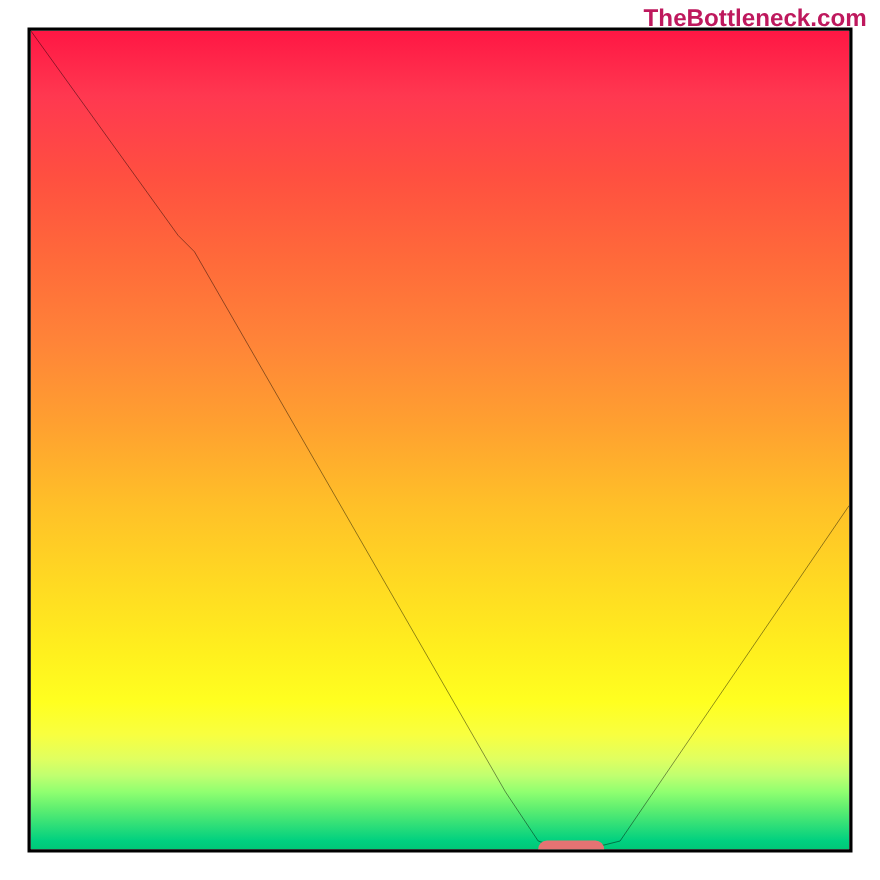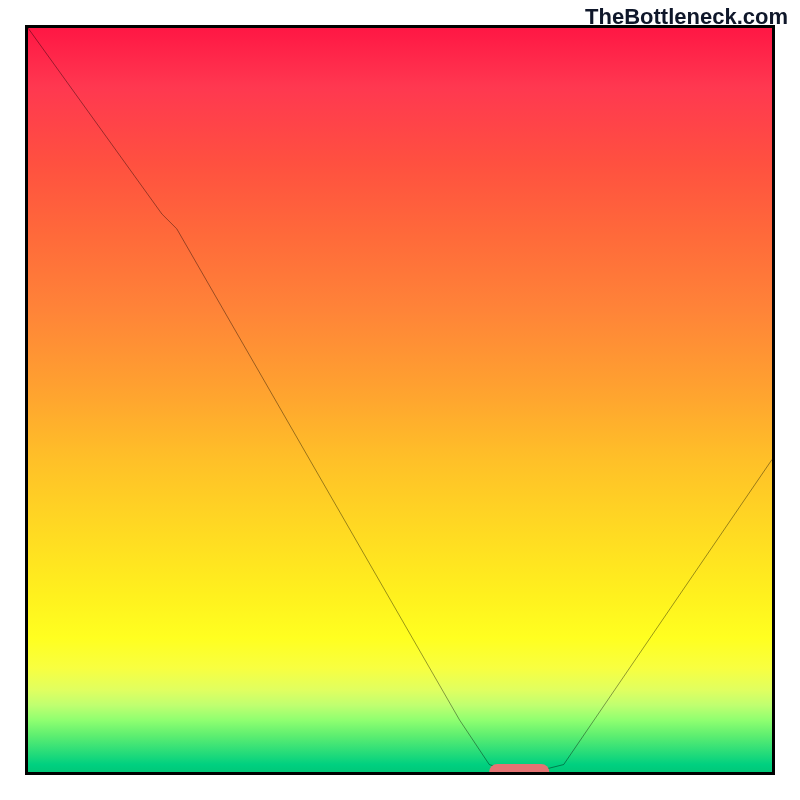--- a/index.html
+++ b/index.html
@@ -10,21 +10,21 @@
     background: #ffffff;
     font-family: Arial, sans-serif;
     position: relative;
   }
   .watermark {
     position: absolute;
     top: 4px;
     right: 12px;
     font-size: 22px;
     font-weight: bold;
-    color: #0f172a;
+    color: #be185d;
     z-index: 10;
   }
   .chart-container {
     position: absolute;
     top: 25px;
     left: 25px;
     width: 750px;
     height: 750px;
     border: 3px solid #000000;
     box-sizing: border-box;

